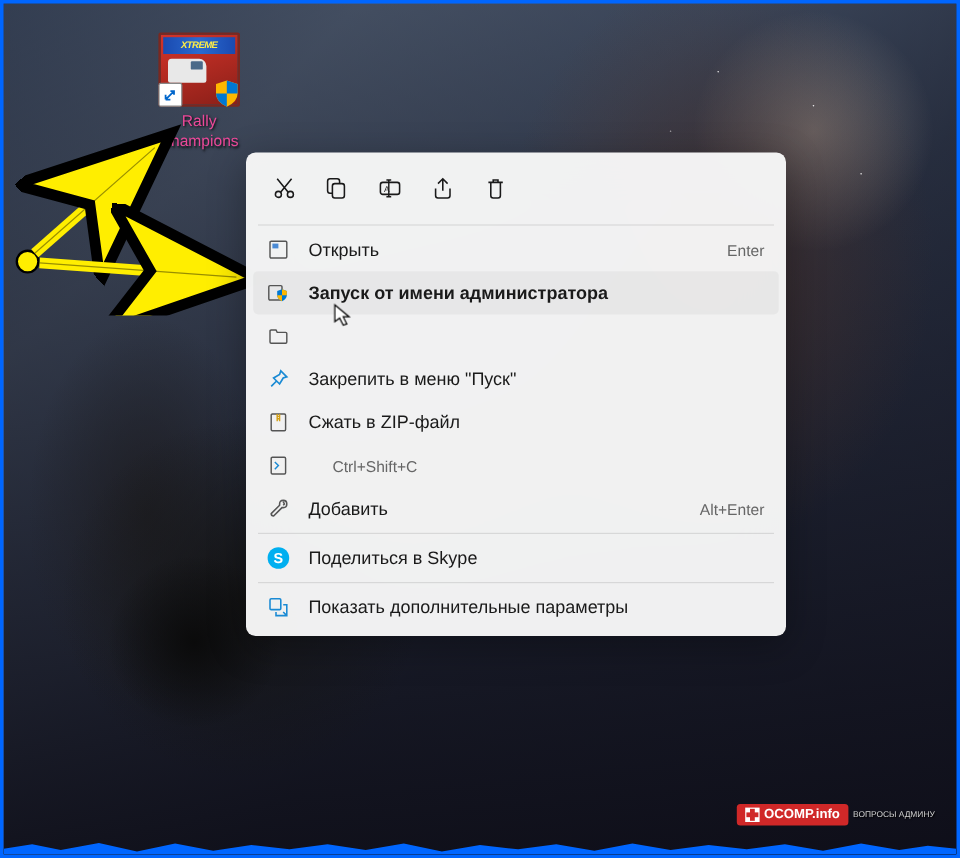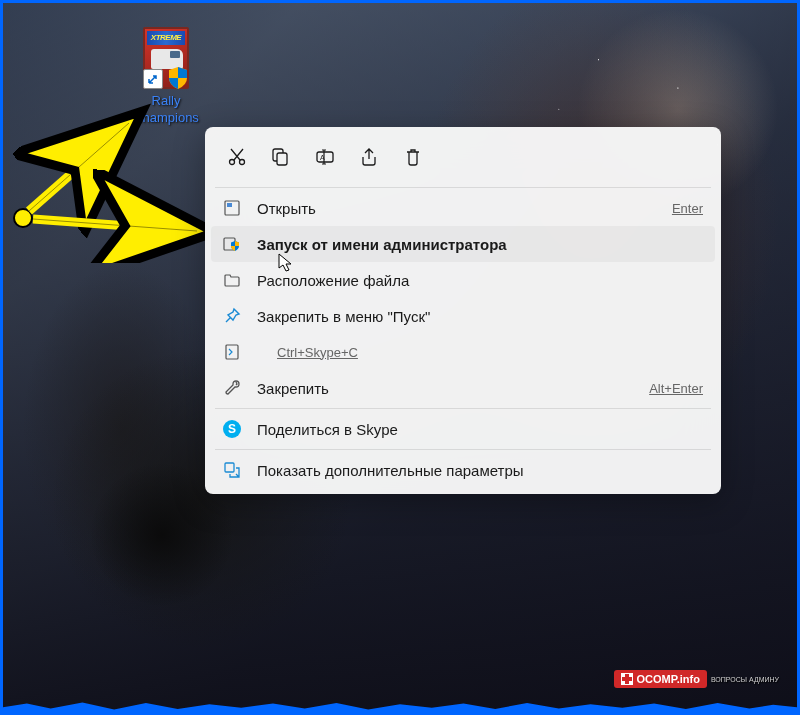--- a/index.html
+++ b/index.html
@@ -48,21 +48,21 @@
     }
     .desktop-icon {
       position: absolute;
       top: 24px;
       left: 118px;
       width: 90px;
       text-align: center;
       cursor: pointer;
     }
     .icon-image {
-      width: 46px;
+      width: 68px;
       height: 62px;
       margin: 0 auto 4px;
       position: relative;
       background: linear-gradient(160deg, #d4342a 0%, #8a1f18 100%);
       border: 2px solid #7a2820;
       border-radius: 2px;
     }
     .icon-xtreme-banner {
       position: absolute;
       top: 2px;
@@ -112,37 +112,37 @@
     }
     .icon-shortcut-arrow svg { width: 12px; height: 12px; }
     .icon-shield {
       position: absolute;
       bottom: -4px;
       right: -4px;
       width: 26px;
       height: 26px;
     }
     .icon-label {
-      color: #3b82f6;
+      color: #ec4899;
       font-size: 13px;
       text-shadow: 1px 1px 2px rgba(0,0,0,0.9);
       line-height: 1.3;
     }
     .annotation-arrows {
       position: absolute;
       top: 100px;
       left: 6px;
       pointer-events: none;
       z-index: 5;
     }
     .context-menu {
       position: absolute;
       top: 124px;
       left: 202px;
-      width: 516px;
+      width: 450px;
       background: rgba(248,248,248,0.97);
       backdrop-filter: blur(20px);
       border-radius: 8px;
       box-shadow: 0 8px 32px rgba(0,0,0,0.3);
       padding: 6px;
       z-index: 10;
     }
     .menu-top-actions {
       display: flex;
       gap: 4px;
@@ -182,21 +182,20 @@
       align-items: center;
       justify-content: center;
       flex-shrink: 0;
     }
     .menu-item-icon svg { width: 18px; height: 18px; }
     .menu-item-label { flex: 1; }
     .menu-item-shortcut {
       color: #666;
       font-size: 13px;
       margin-left: 20px;
-      text-decoration: underline;
     }
     .cursor-pointer {
       position: absolute;
       top: 250px;
       left: 275px;
       z-index: 20;
       pointer-events: none;
     }
     .watermark {
       position: absolute;
@@ -345,51 +344,59 @@
     </span>
     <span class="menu-item-label">Запуск от имени администратора</span>
   </div>
 
   <div class="menu-item">
     <span class="menu-item-icon">
       <svg viewBox="0 0 18 18" fill="none" stroke="#555" stroke-width="1.2">
           <path d="M2 5 L2 14 Q2 15 3 15 L15 15 Q16 15 16 14 L16 7 Q16 6 15 6 L8 6 L7 4 L3 4 Q2 4 2 5"></path>
         </svg>
     </span>
-    <span class="menu-item-label">Расположение файла</span>
   </div>
 
   <div class="menu-item">
     <span class="menu-item-icon">
       <svg viewBox="0 0 18 18" fill="none" stroke="#1a8ad4" stroke-width="1.4">
           <path d="M11 2 L16 7 L13 8 L10 13 L5 8 L10 5 Z M7.5 10.5 L3 15"></path>
         </svg>
     </span>
     <span class="menu-item-label">Закрепить в меню "Пуск"</span>
   </div>
 
 
+  <div class="menu-item">
+    <span class="menu-item-icon">
+      <svg viewBox="0 0 18 18" fill="none" stroke="#555" stroke-width="1.2">
+          <rect x="3" y="2" width="12" height="14" rx="1"></rect>
+          <path d="M8 2 L8 8 M10 2 L10 8 M8 4 L10 4 M8 6 L10 6" stroke="#d4a017"></path>
+        </svg>
+    </span>
+    <span class="menu-item-label">Сжать в ZIP-файл</span>
+  </div>
 
   <div class="menu-item">
     <span class="menu-item-icon">
       <svg viewBox="0 0 18 18" fill="none" stroke="#555" stroke-width="1.2">
           <rect x="3" y="2" width="12" height="14" rx="1"></rect>
           <path d="M6 6 L9 9 L6 12" stroke="#1a8ad4"></path>
         </svg>
     </span>
-    <span class="menu-item-shortcut">Ctrl+Skype+C</span>
+    <span class="menu-item-shortcut">Ctrl+Shift+C</span>
   </div>
 
   <div class="menu-item">
     <span class="menu-item-icon">
       <svg viewBox="0 0 18 18" fill="none" stroke="#555" stroke-width="1.3">
           <path d="M13 2 Q16 2 16 5 Q16 8 13 8 L12 8 L5 15 Q3 15 3 13 L10 6 L10 5 Q10 2 13 2 M13 3 L14 5 L13 6"></path>
         </svg>
     </span>
-    <span class="menu-item-label">Закрепить</span>
+    <span class="menu-item-label">Добавить</span>
     <span class="menu-item-shortcut">Alt+Enter</span>
   </div>
 
   <div class="menu-separator"></div>
 
   <div class="menu-item">
     <span class="menu-item-icon">
       <div class="skype-icon">S</div>
     </span>
     <span class="menu-item-label">Поделиться в Skype</span>

